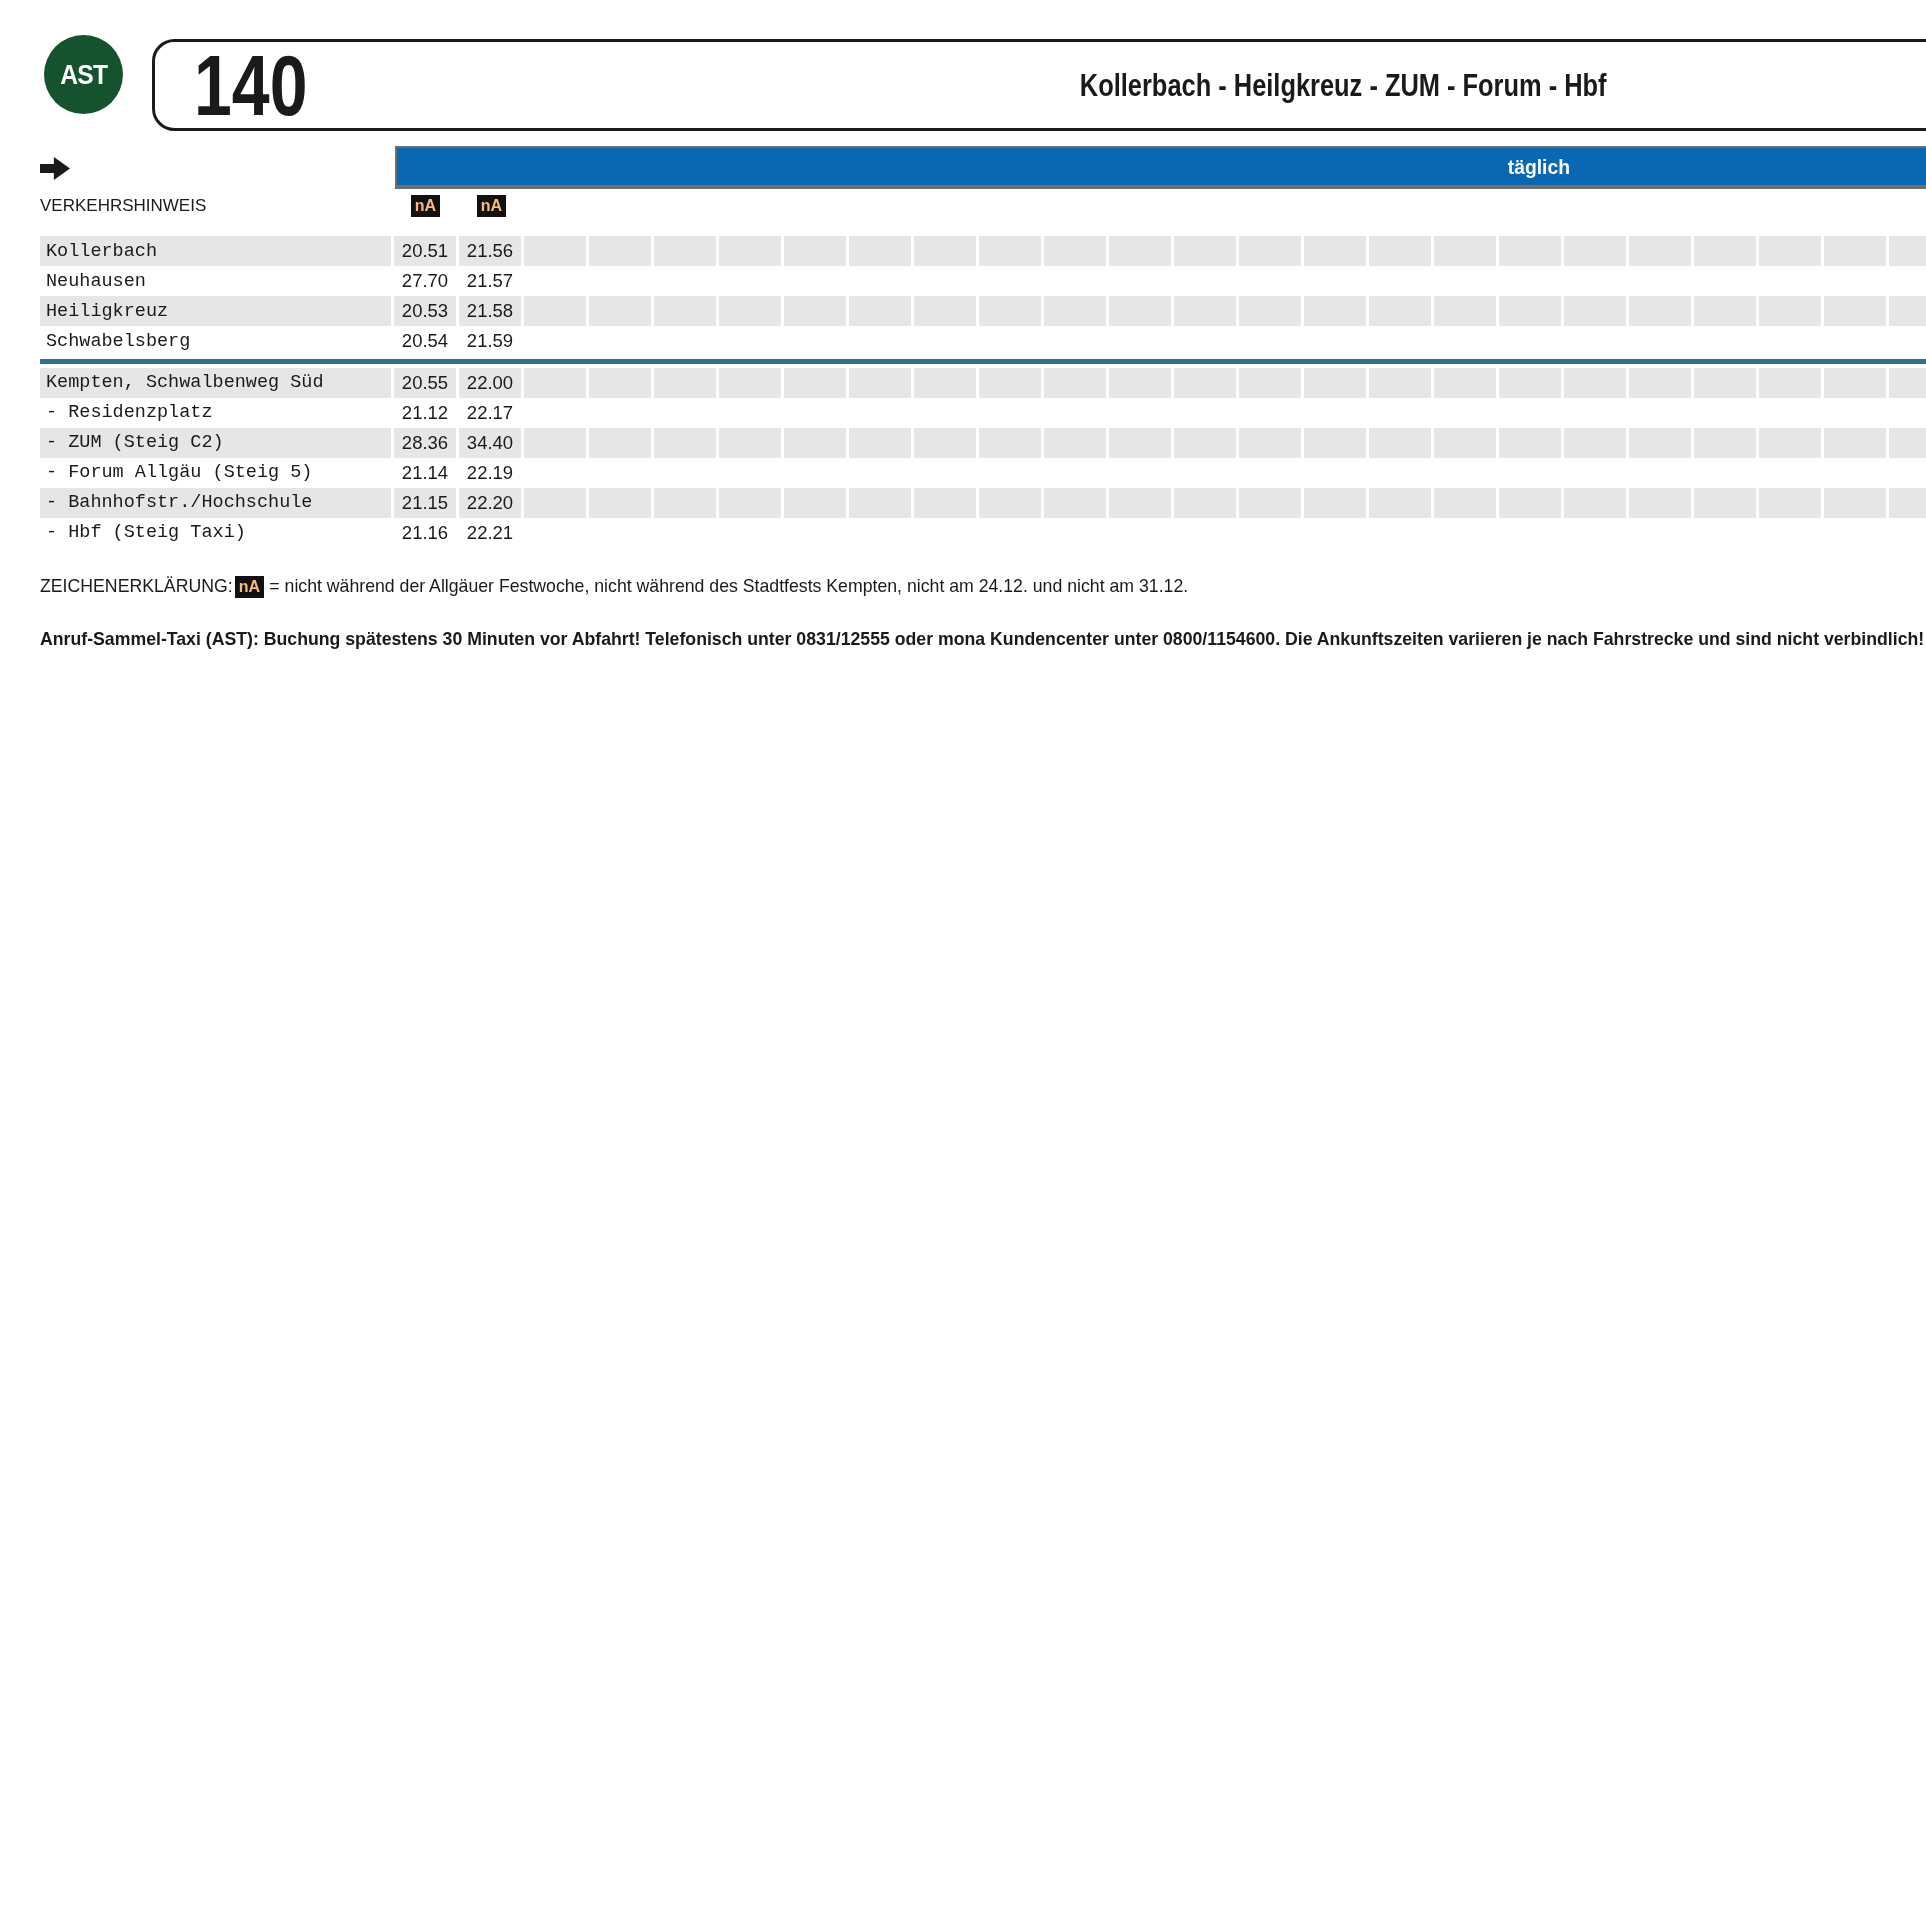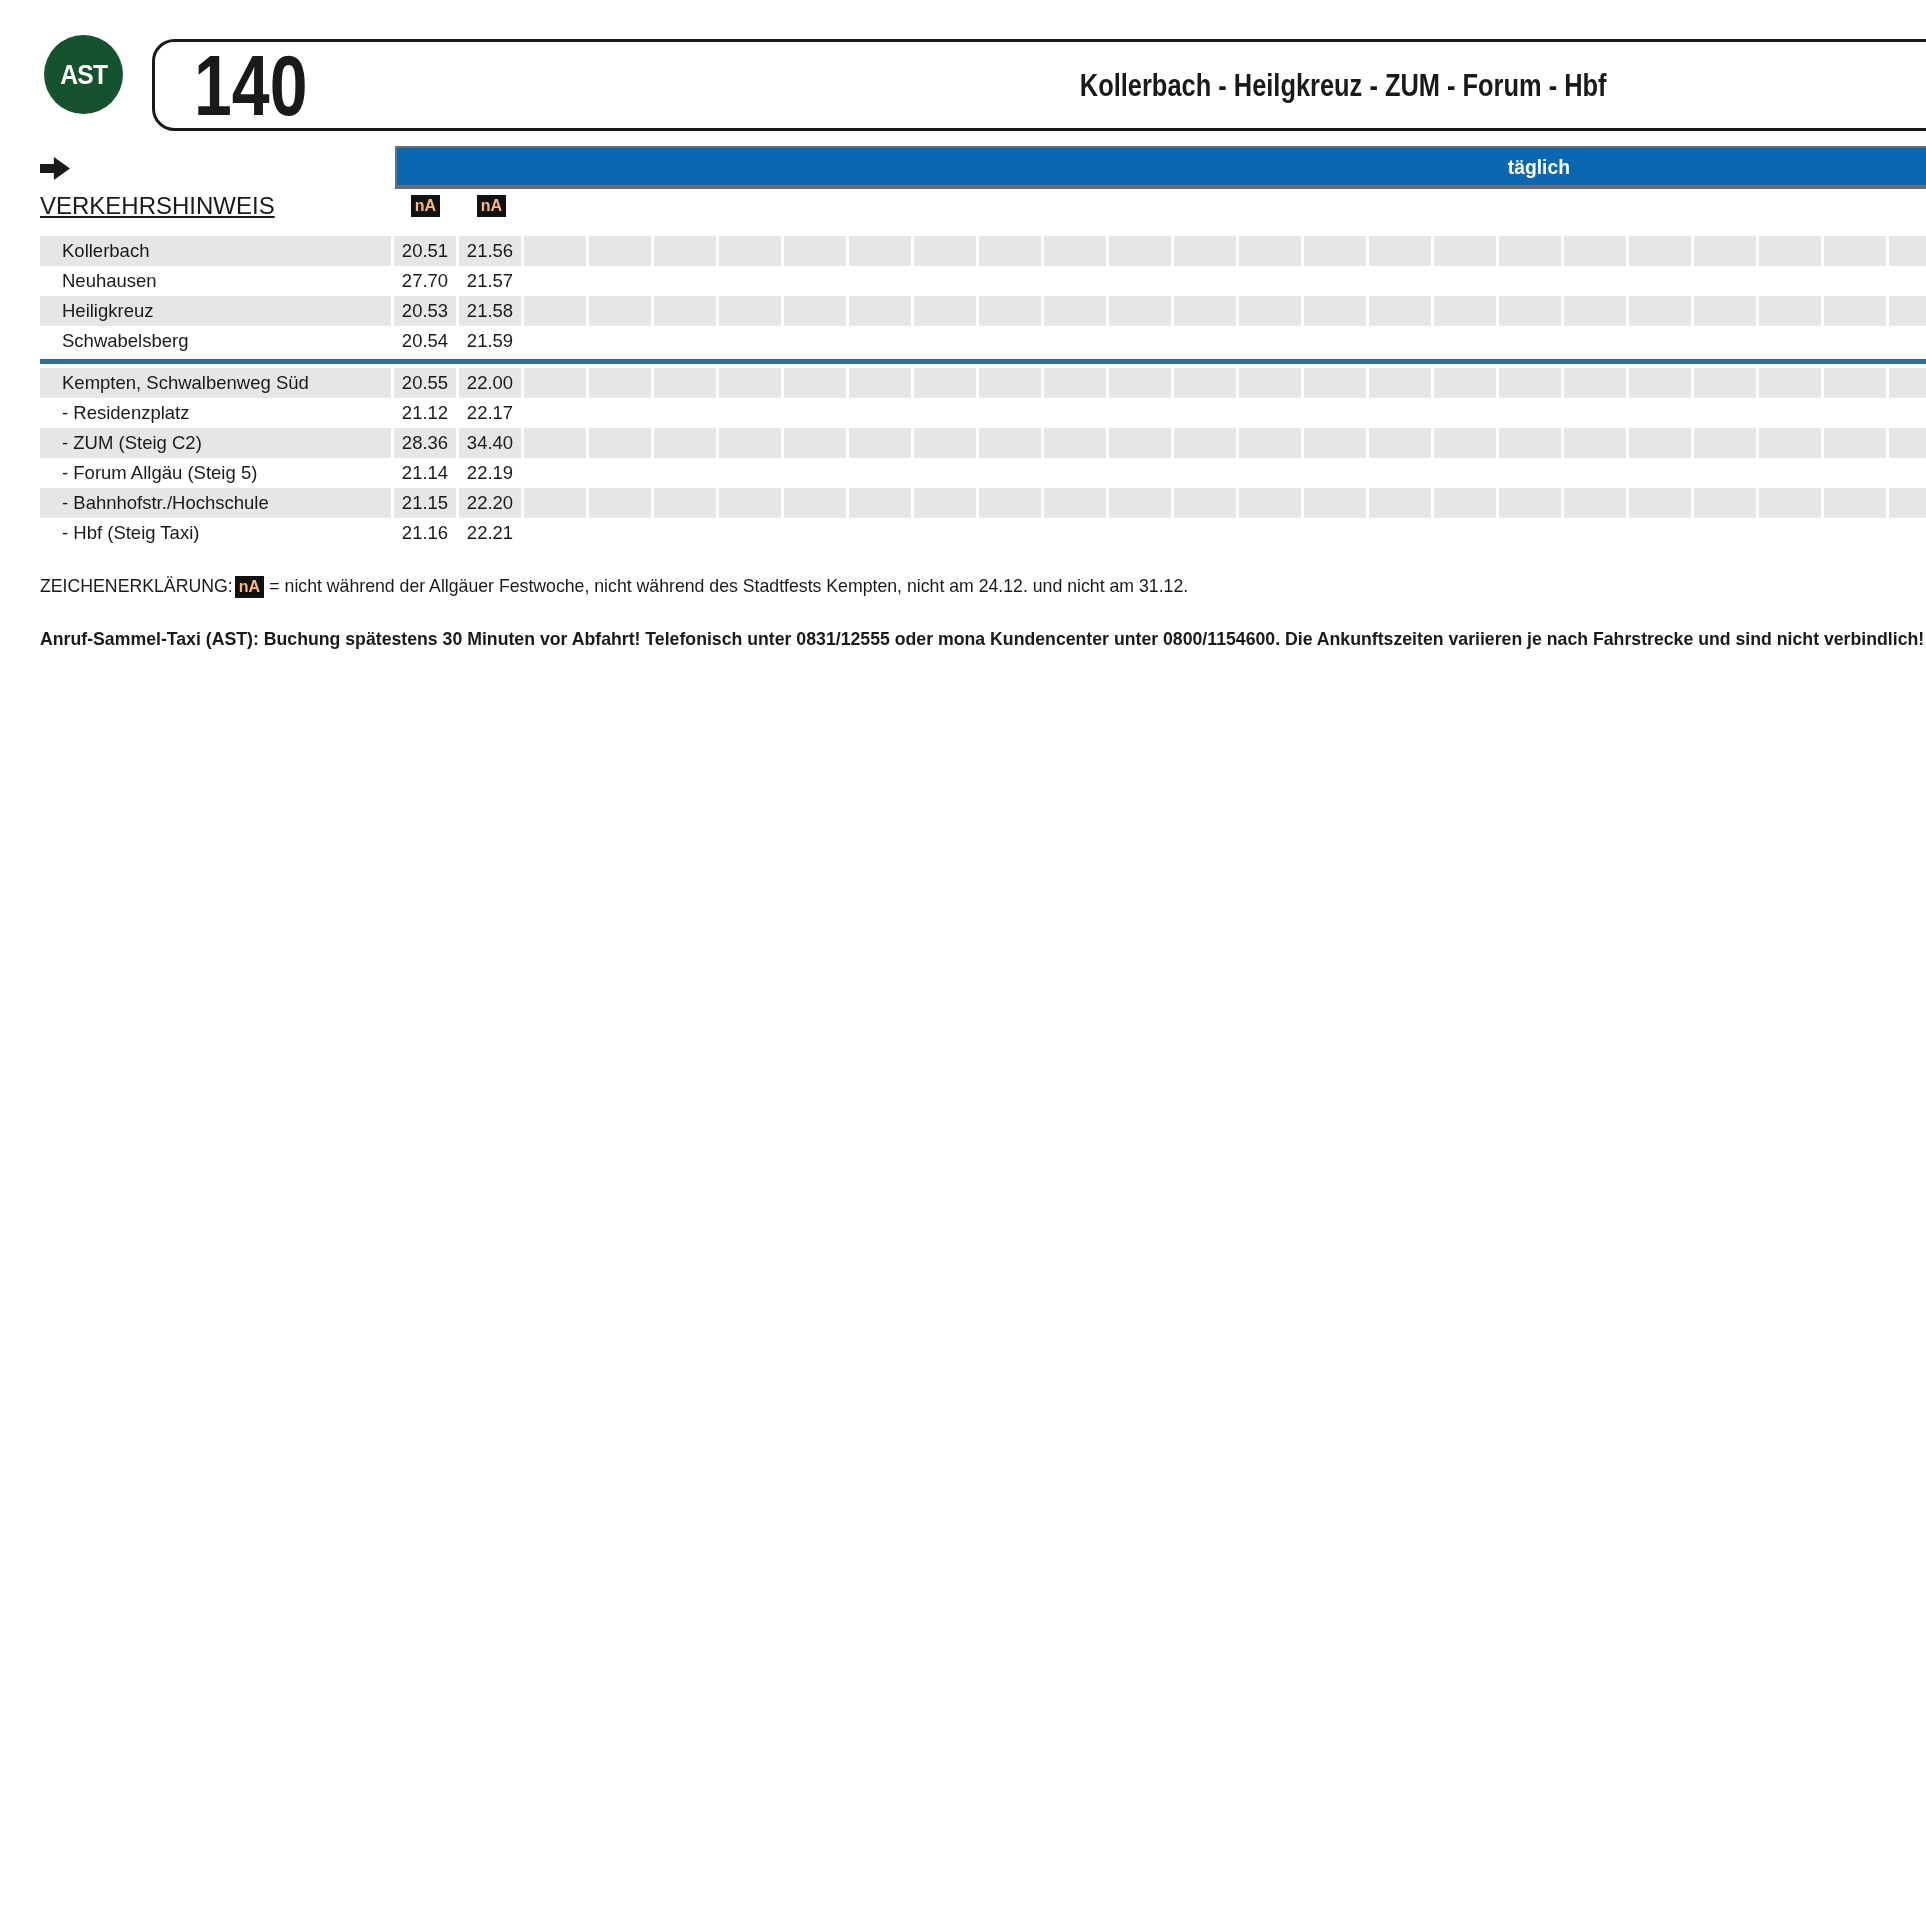--- a/index.html
+++ b/index.html
@@ -55,21 +55,21 @@
     left:397px; top:148px; width:2284px; height:37px;
     background:#0a67b2;
     display:flex; align-items:center; justify-content:center;
   }
   .bar span{
     color:#fff; font-weight:bold; font-size:21px;
     display:inline-block; transform:scaleX(.92);
   }
 
   
-  .vh{ left:40px; top:195px; font-size:24px; line-height:22.3px;text-decoration:underline; }
+  .vh{ left:40px; top:195px; font-size:17px; line-height:22.3px; }
   .na-badge{
     width:29px; height:22.3px;
     background:#111111; color:#fdba74;
     font-size:16px; font-weight:bold;
     display:flex; align-items:center; justify-content:center;
     box-sizing:border-box;
   }
   .na1{ left:411px; top:195px; }
   .na2{ left:477px; top:195px; }
 
@@ -81,21 +81,21 @@
     column-gap:3px;
     height:30px;
   }
   .trow .cell{
     height:100%;
     display:flex; align-items:center;
     font-size:18.5px;
     background:transparent;
   }
   .trow.shaded .cell{ background:#e6e6e6; }
-  .trow .cell.label{ padding-left:22px; white-space:nowrap; }
+  .trow .cell.label{ padding-left:6px; white-space:nowrap;font-family:Liberation Mono, monospace; }
   .trow .cell.time{ justify-content:center; }
   .sep{ height:5.4px; background:#2d7193; margin:3.1px 0; }
 
   
   .legend{
     left:40px; top:576px;
     display:flex; align-items:center;
     font-size:17.7px; line-height:1.1;
     white-space:nowrap;
     justify-content:space-between;

